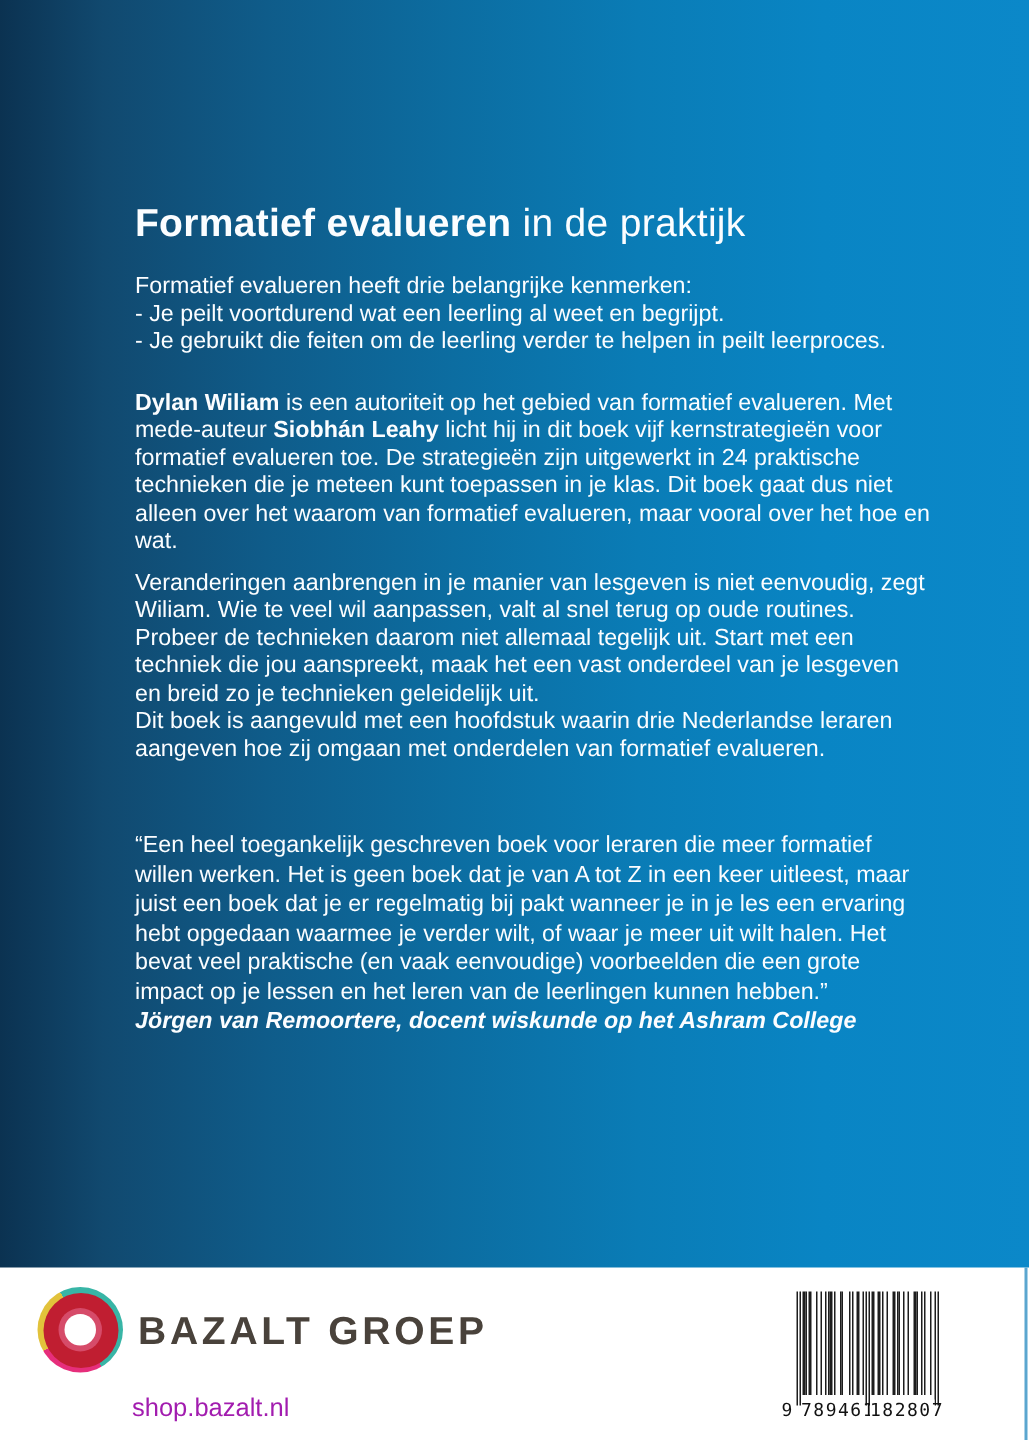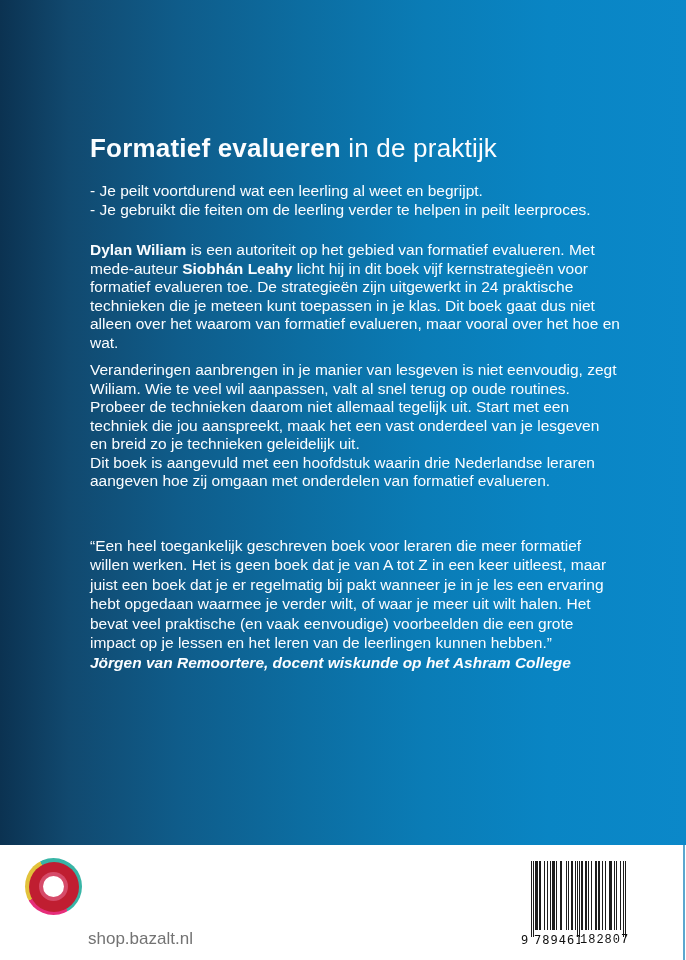--- a/index.html
+++ b/index.html
@@ -25,41 +25,42 @@
 
   .brand{position:absolute;left:25px;top:13px;display:flex;align-items:center;gap:10px;}
   .logo{position:relative;width:57px;height:57px;}
   .ring-outer{position:absolute;inset:0;border-radius:50%;
     background:conic-gradient(from 0deg,#38b5a6 0deg 150deg,#e62e7b 150deg 240deg,#e2c23b 240deg 332deg,#38b5a6 332deg 360deg);}
   .ring-red{position:absolute;inset:4px 3px 3px 4px;border-radius:50%;background:#c01e31;}
   .ring-rim{position:absolute;left:14px;top:14px;width:29px;height:29px;border-radius:50%;background:#d64b69;}
   .ring-hole{position:absolute;left:18px;top:18px;width:21px;height:21px;border-radius:50%;background:#ffffff;}
   .wordmark{font-size:26px;font-weight:700;letter-spacing:2.5px;color:#49423b;padding-top:2px;}
 
-  .website{position:absolute;left:88px;top:84px;font-size:17px;color:#737373;}
+  .website{position:absolute;left:88px;top:84px;font-size:17px;color:#a21caf;}
 
   .barcode{position:absolute;left:531px;top:16px;width:95px;height:92px;}
   .bars{position:absolute;left:0;top:0;width:95px;height:78px;}
   .bars i{position:absolute;top:0;width:1px;background:#1d1d1d;}
   .digits{position:absolute;left:0;top:71px;width:95px;height:15px;
     font-family:"DejaVu Sans Mono",monospace;font-size:12px;color:#111111;}
   .d-first{position:absolute;left:-10px;top:1px;}
   .d-g1{position:absolute;left:3px;top:1px;width:41px;text-align:center;background:#ffffff;letter-spacing:1px;}
-  .d-g2{position:absolute;left:49px;top:1px;width:43px;text-align:center;background:#ffffff;letter-spacing:1px;font-family:Liberation Mono, monospace;}
+  .d-g2{position:absolute;left:49px;top:1px;width:43px;text-align:center;background:#ffffff;letter-spacing:1px;}
 </style>
 </head>
 <body>
 
 <div class="page">
 
   <main class="cover-body">
 
     <h1 class="title"><span>Formatief evalueren</span><span class="tr"> in de praktijk</span></h1>
 
     <section class="para intro">
+      <div>Formatief evalueren heeft drie belangrijke kenmerken:</div>
       <div>- Je peilt voortdurend wat een leerling al weet en begrijpt.</div>
       <div>- Je gebruikt die feiten om de leerling verder te helpen in peilt leerproces.</div>
     </section>
 
     <section class="para about"><span class="b">Dylan Wiliam</span><span> is een autoriteit op het gebied van formatief evalueren. Met mede-auteur </span><span class="b">Siobhán Leahy</span><span> licht hij in dit boek vijf kernstrategieën voor formatief evalueren toe. De strategieën zijn uitgewerkt in 24 praktische technieken die je meteen kunt toepassen in je klas. Dit boek gaat dus niet alleen over het waarom van formatief evalueren, maar vooral over het hoe en wat.</span></section>
 
     <section class="para advice">
       <div>Veranderingen aanbrengen in je manier van lesgeven is niet eenvoudig, zegt Wiliam. Wie te veel wil aanpassen, valt al snel terug op oude routines. Probeer de technieken daarom niet allemaal tegelijk uit. Start met een techniek die jou aanspreekt, maak het een vast onderdeel van je lesgeven en breid zo je technieken geleidelijk uit.</div>
       <div>Dit boek is aangevuld met een hoofdstuk waarin drie Nederlandse leraren aangeven hoe zij omgaan met onderdelen van formatief evalueren.</div>
     </section>
@@ -73,20 +74,21 @@
 
   <footer class="footer">
 
     <div class="brand">
       <div class="logo">
         <div class="ring-outer"></div>
         <div class="ring-red"></div>
         <div class="ring-rim"></div>
         <div class="ring-hole"></div>
       </div>
+      <div class="wordmark">BAZALT GROEP</div>
     </div>
 
     <div class="website">shop.bazalt.nl</div>
 
     <div class="barcode">
       <div class="bars">
           <i style="left: 0px; height: 76px;"></i>
           <i style="left: 2px; height: 76px;"></i>
           <i style="left: 4px; height: 69px;"></i>
           <i style="left: 5px; height: 69px;"></i>

